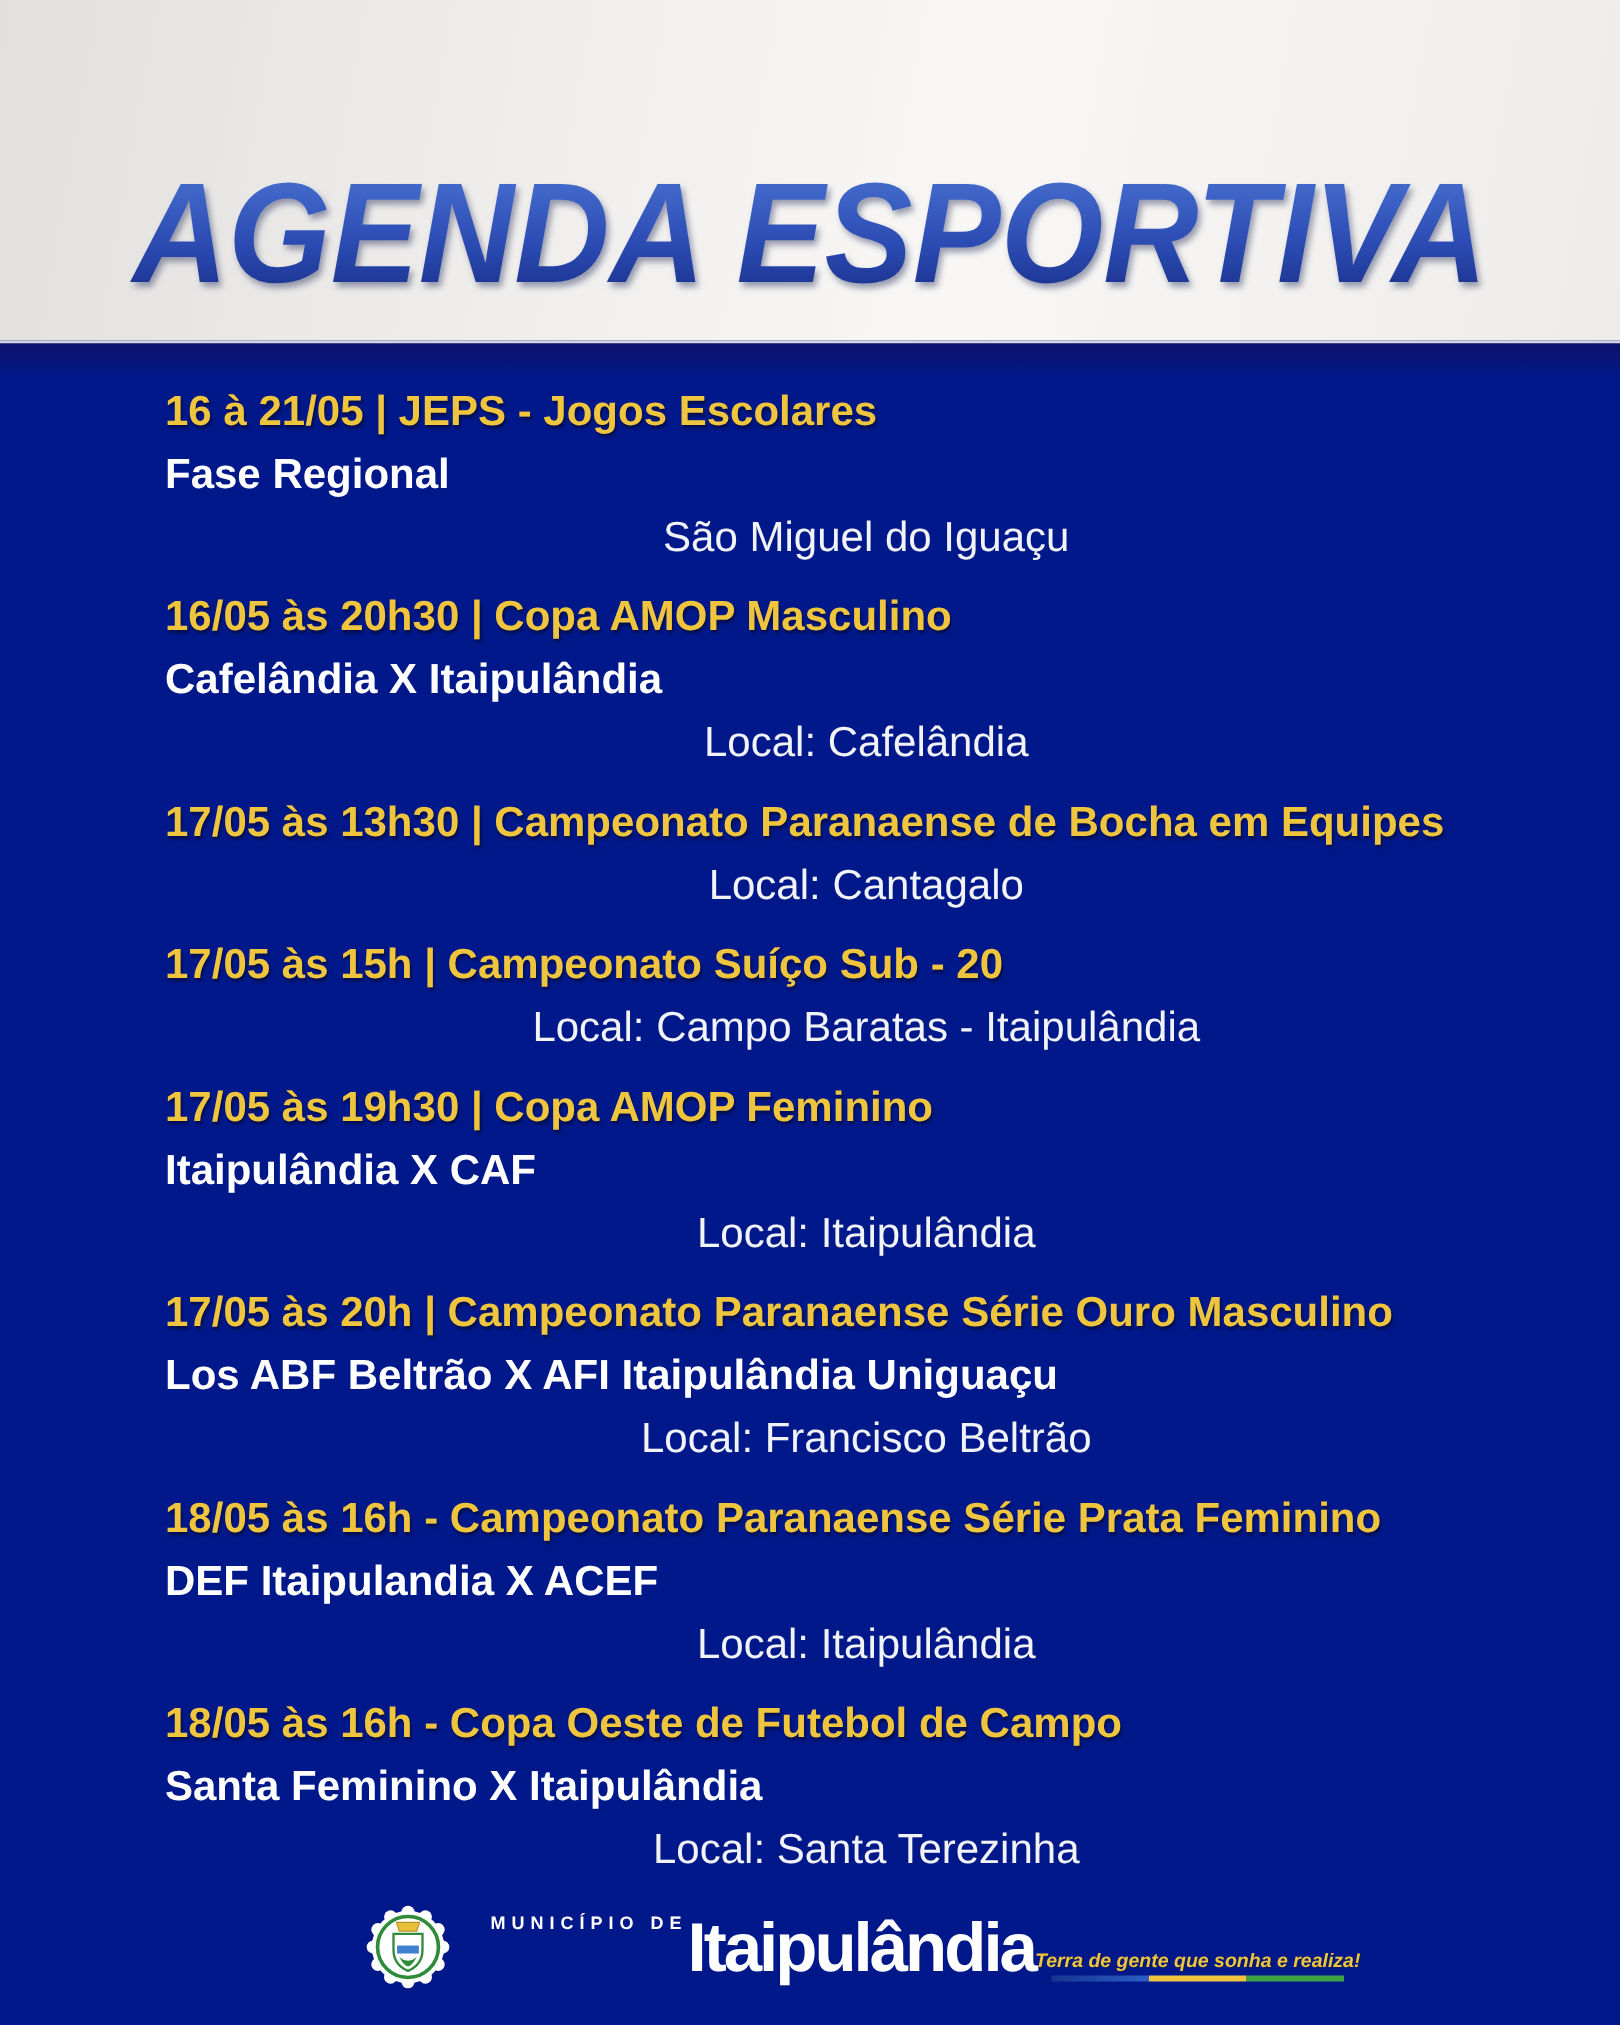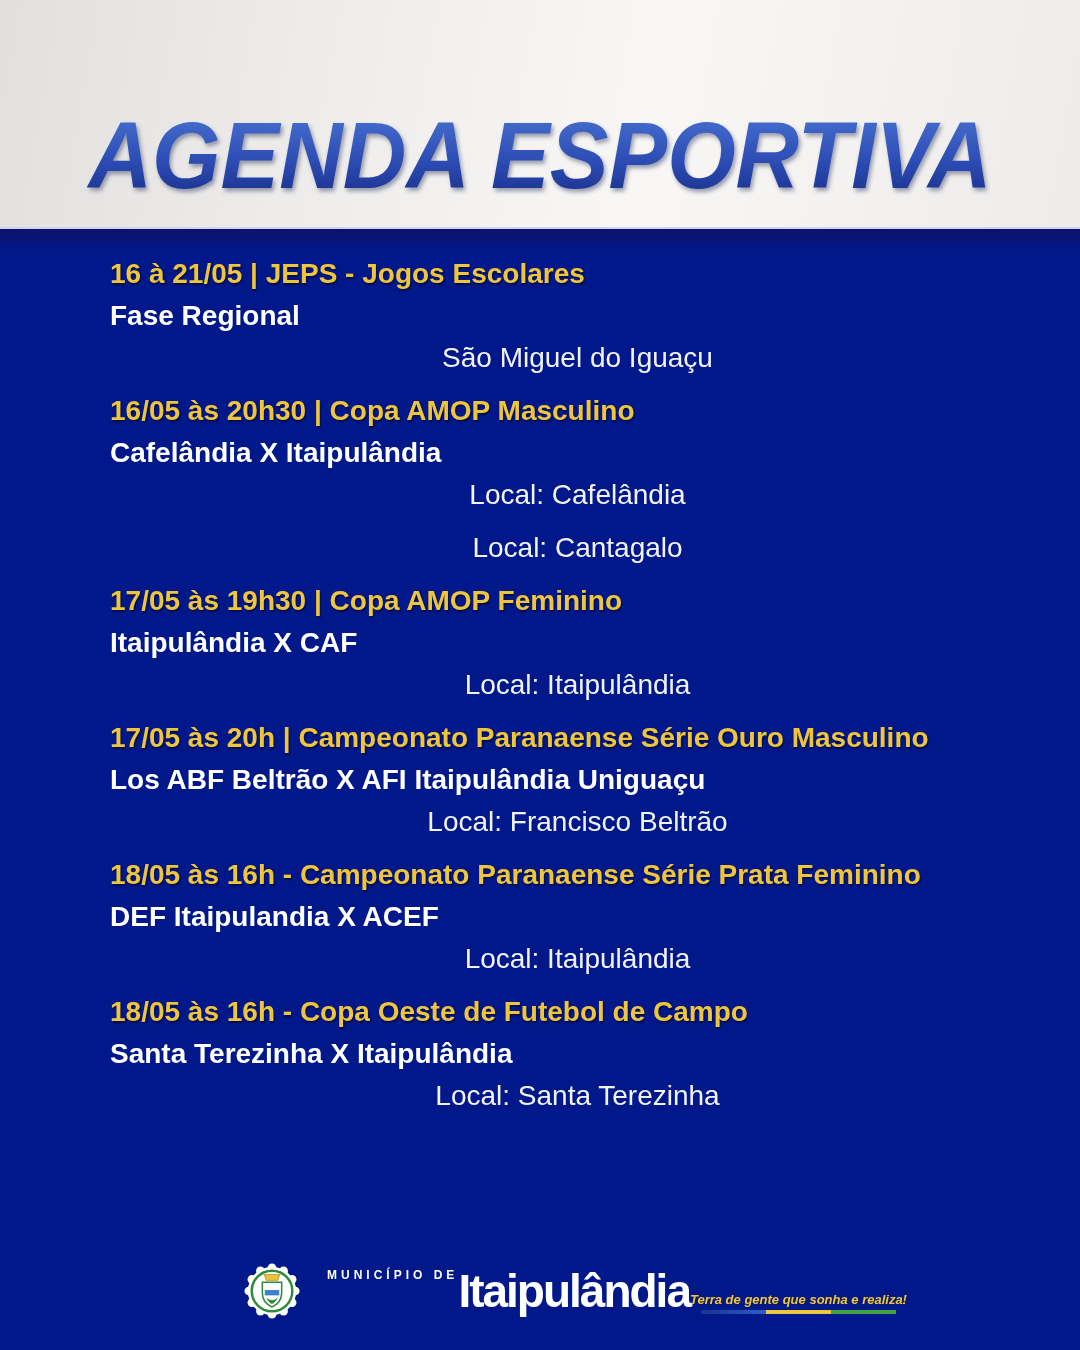--- a/index.html
+++ b/index.html
@@ -78,41 +78,47 @@
     <div class="line heading">16 à 21/05 | JEPS - Jogos Escolares</div>
     <div class="line match">Fase Regional</div>
     <div class="line local">São Miguel do Iguaçu</div>
   </div>
         <div class="event">
     <div class="line heading">16/05 às 20h30 | Copa AMOP Masculino</div>
     <div class="line match">Cafelândia X Itaipulândia</div>
     <div class="line local">Local: Cafelândia</div>
   </div>
         <div class="event">
+    <div class="line heading">17/05 às 13h30 | Campeonato Paranaense de Bocha em Equipes</div>
 
     <div class="line local">Local: Cantagalo</div>
+  </div>
+        <div class="event">
+    <div class="line heading">17/05 às 15h | Campeonato Suíço Sub - 20</div>
+
+    <div class="line local">Local: Campo Baratas - Itaipulândia</div>
   </div>
         <div class="event">
     <div class="line heading">17/05 às 19h30 | Copa AMOP Feminino</div>
     <div class="line match">Itaipulândia X CAF</div>
     <div class="line local">Local: Itaipulândia</div>
   </div>
         <div class="event">
     <div class="line heading">17/05 às 20h | Campeonato Paranaense Série Ouro Masculino</div>
     <div class="line match">Los ABF Beltrão X AFI Itaipulândia Uniguaçu</div>
     <div class="line local">Local: Francisco Beltrão</div>
   </div>
         <div class="event">
     <div class="line heading">18/05 às 16h - Campeonato Paranaense Série Prata Feminino</div>
     <div class="line match">DEF Itaipulandia X ACEF</div>
     <div class="line local">Local: Itaipulândia</div>
   </div>
         <div class="event">
     <div class="line heading">18/05 às 16h - Copa Oeste de Futebol de Campo</div>
-    <div class="line match">Santa Terezinha X Itaipulândia</div>
+    <div class="line match">Santa Feminino X Itaipulândia</div>
     <div class="line local">Local: Santa Terezinha</div>
   </div>
       </div>
 
     <div class="footer">
       <svg class="emblem" viewBox="0 0 60 68" aria-hidden="true">
 
         <g fill="#ffffff">
           <circle cx="54" cy="34" r="4.5"></circle>
             <circle cx="50.8" cy="46" r="4.5"></circle>

